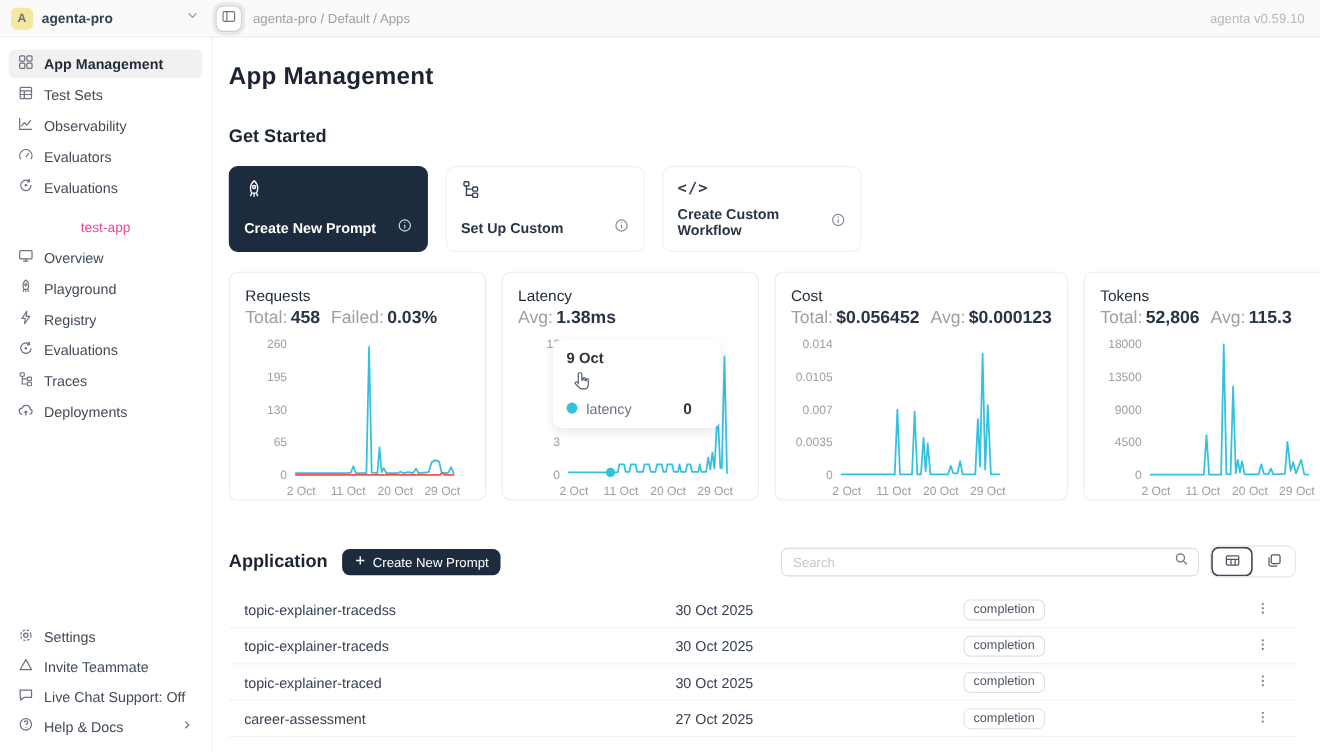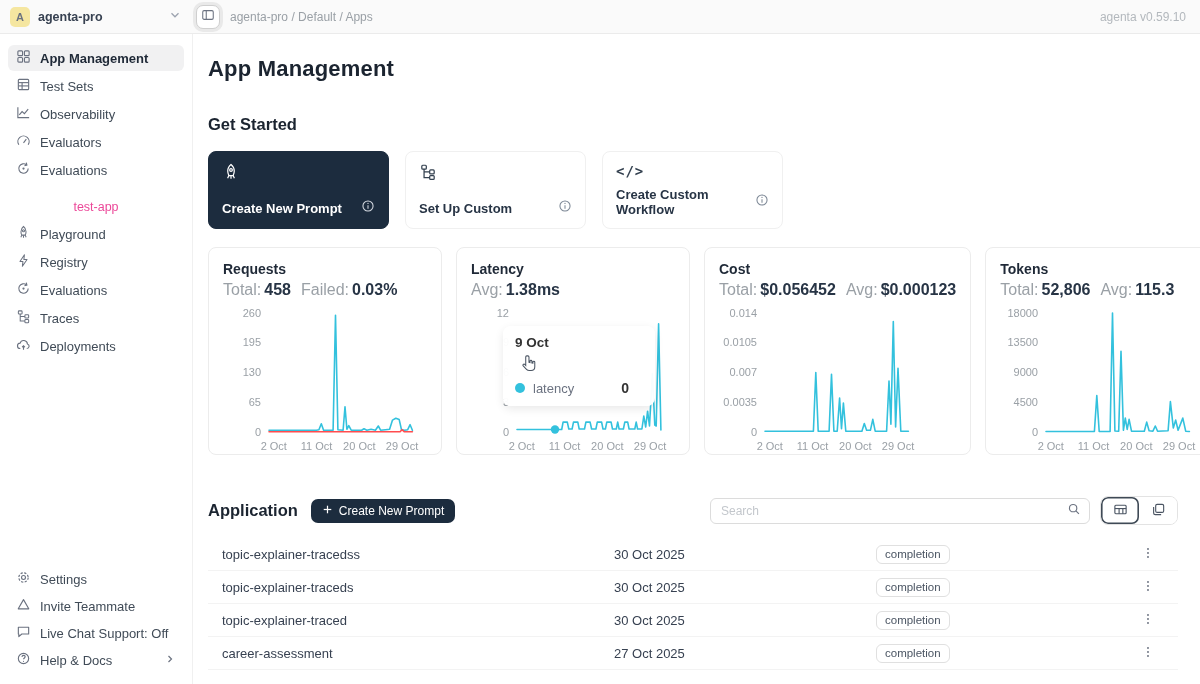--- a/index.html
+++ b/index.html
@@ -49,28 +49,28 @@
   .gs-card.dark .gs-icon { color:#fff; }
   .info-i { color:#7c8795; }
   .gs-card.dark .info-i { color:#d6dbe2; }
   .code-glyph { font-size:14px; font-weight:700; letter-spacing:1px; color:#33404f;
     font-family:"DejaVu Sans Mono", monospace; }
 
   
   .stats-row { display:flex; gap:14px; margin-top:18px; }
   .stat-card { flex:1; height:208px; border:1px solid #ececec; border-radius:8px;
     background:#fff; padding:13px 14px 6px; position:relative; }
-  .stat-title { font-size:14px; font-weight:700; color:#1f2937; }
+  .stat-title { font-size:14px; font-weight:400; color:#1f2937; }
   .stat-sub { margin-top:4px; font-size:16px; color:#9aa0a6; display:flex; gap:10px; }
   .stat-sub b { color:#273445; font-weight:700; margin-left:3px; }
   .minichart { display:block; margin-top:6px; }
   .minichart .tick { font-size:11px; fill:#9aa0a6; font-family:"Liberation Sans",sans-serif; }
 
   
-  .chart-tooltip { position:absolute; left:46px; top:78px; width:152px; z-index:5;
+  .chart-tooltip { position:absolute; left:46px; top:61px; width:152px; z-index:5;
     background:rgba(255,255,255,.96); border-radius:8px; padding:9px 12px 10px;
     box-shadow:0 3px 10px rgba(0,0,0,.09); }
   .tt-date { font-size:13.5px; font-weight:600; color:#333; }
   .tt-row { margin-top:30px; display:flex; align-items:center; gap:8px; }
   .tt-dot { width:10px; height:10px; border-radius:50%; background:#33c1dd; }
   .tt-series { font-size:13px; color:#6b7280; }
   .tt-val { margin-left:auto; padding-right:14px; font-size:14px; color:#333; font-weight:600; }
   .hand-cursor { position:absolute; left:16px; top:28px; }
 
   
@@ -172,20 +172,28 @@
       <span><svg width="15" height="15" viewBox="0 0 16 16" fill="none" stroke="currentColor" stroke-width="1.2">
             <path d="M13 8a5 5 0 1 1-1.7-3.75"></path>
             <polyline points="11,1.8 11.6,4.4 9,5"></polyline>
             <circle cx="8" cy="8" r="1.2" fill="currentColor" stroke="none"></circle>
           </svg></span>
       <span>Evaluations</span>
     </div>
 
     <div class="side-section">test-app</div>
 
+    <div class="side-item">
+      <span><svg width="15" height="15" viewBox="0 0 16 16" fill="none" stroke="currentColor" stroke-width="1.2">
+            <rect x="2" y="3" width="12" height="8" rx="1"></rect>
+            <line x1="8" y1="11" x2="8" y2="13.3"></line>
+            <line x1="5.5" y1="13.3" x2="10.5" y2="13.3"></line>
+          </svg></span>
+      <span>Overview</span>
+    </div>
     <div class="side-item">
       <span><svg width="15" height="15" viewBox="0 0 16 16" fill="none" stroke="currentColor" stroke-width="1.1">
             <path d="M8 1.6c1.7 1.3 2.7 3.3 2.7 5.5 0 1.3-.3 2.6-.9 3.7H6.2c-.6-1.1-.9-2.4-.9-3.7 0-2.2 1-4.2 2.7-5.5z"></path>
             <circle cx="8" cy="6.2" r="1.1"></circle>
             <path d="M6.2 10.8 5.2 13M9.8 10.8l1 2.2M8 10.8v2.8"></path>
           </svg></span>
       <span>Playground</span>
     </div>
     <div class="side-item">
       <span><svg width="15" height="15" viewBox="0 0 16 16" fill="none" stroke="currentColor" stroke-width="1.1" stroke-linejoin="round">

